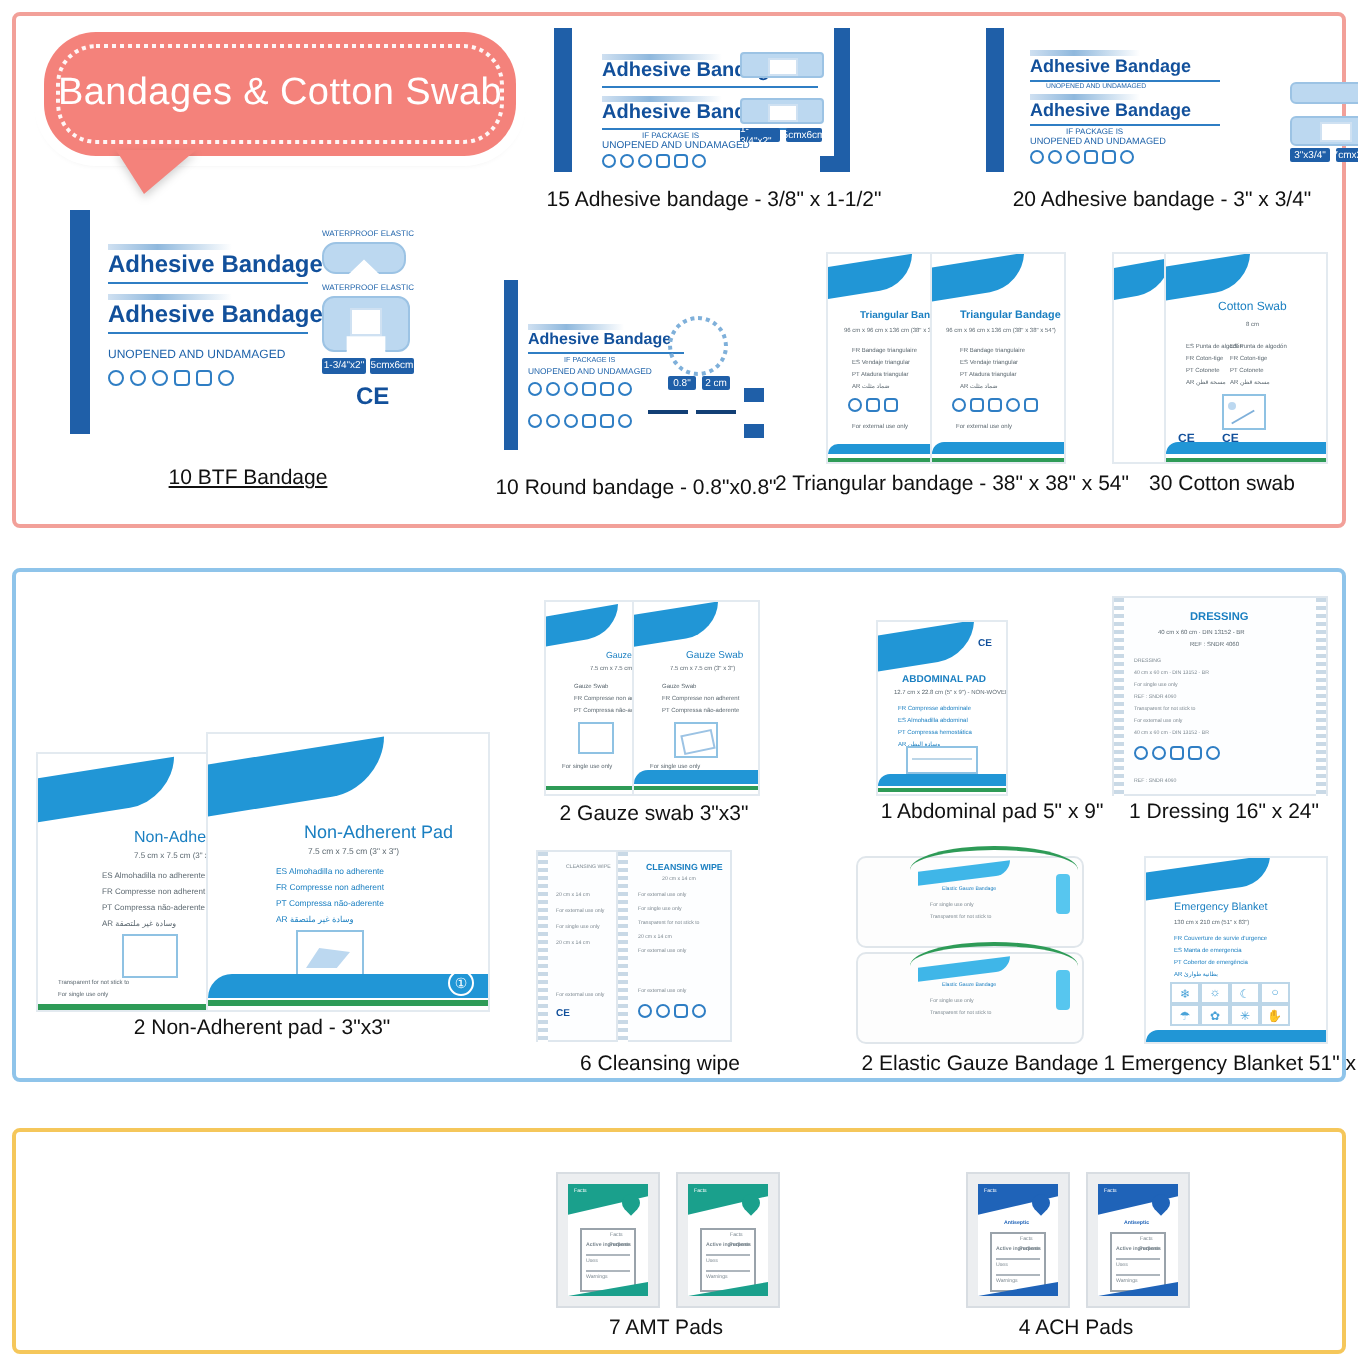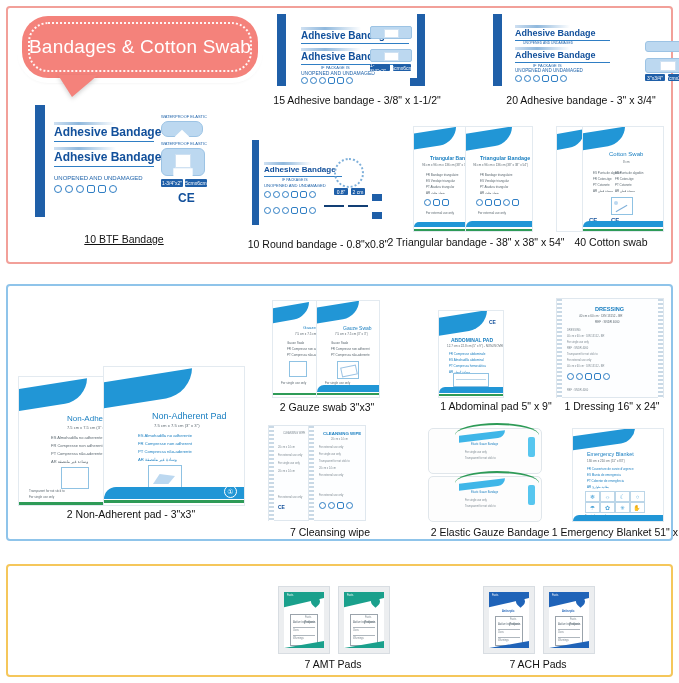--- a/index.html
+++ b/index.html
@@ -315,21 +315,21 @@
       <div class="tiny" style="left:32px;top:62px;">AR  مسحة قطن</div>
       <div class="sw-box" style="left:28px;top:70px;width:20px;height:16px;">
         <div style="position:absolute;left:3px;top:10px;width:13px;height:1px;background:#7fb0da;transform:rotate(-30deg);"></div>
         <div style="position:absolute;left:2px;top:3px;width:4px;height:4px;border-radius:50%;background:#bcd8f0;"></div>
       </div>
       <div class="ce" style="left:6px;top:90px;font-size:6px;">CE</div>
       <div class="ce" style="left:28px;top:90px;font-size:6px;">CE</div>
       <div class="sw-foot" style="left:0;bottom:4px;width:80px;height:6px;border-radius:50px 0 0 0;"></div>
       <div class="sw-gline" style="left:0;bottom:0;width:80px;height:2px;"></div>
     </div>
-    <div class="caption" style="top:110px;left:55px;">40 Cotton swab</div>
+    <div class="caption" style="top:110px;left:55px;">30 Cotton swab</div>
   </div>
 
   <div class="section" id="sec-swab"></div>
 
 
   <div class="prod" style="left:272px;top:300px;width:110px;height:112px;">
     <div class="sw-pkg" style="left:0;top:0;width:48px;height:96px;">
       <div class="sw-blue" style="left:-10px;top:5px;width:46px;height:15px;border-radius:0 0 34px 0;transform:skewY(-10deg);"></div>
       <div class="sw-arc" style="left:-6px;top:-22px;width:80px;height:46px;"></div>
       <div class="sw-title" style="left:30px;top:24px;font-size:4.4px;">Gauze Swab</div>
@@ -471,21 +471,21 @@
       <div class="tiny2" style="left:10px;top:41px;">20 cm x 14 cm</div>
       <div class="tiny2" style="left:10px;top:48px;">For external use only</div>
       <div class="tiny2" style="left:10px;top:68px;">For external use only</div>
       <div class="ico-row" style="left:10px;top:76px;">
         <span class="ico"></span>
         <span class="ico"></span>
         <span class="ico sq"></span>
         <span class="ico"></span>
       </div>
     </div>
-    <div class="caption" style="top:101px;left:62px;">7 Cleansing wipe</div>
+    <div class="caption" style="top:101px;left:62px;">6 Cleansing wipe</div>
   </div>
 
   <div class="prod" style="left:420px;top:428px;width:145px;height:108px;">
     <div class="pillow" style="left:8px;top:0;width:112px;height:44px;">
       <div class="sw-blue" style="left:30px;top:4px;width:46px;height:7px;border-radius:0 0 24px 0;transform:skewY(-7deg);background:#3fb6e8;"></div>
       <div class="sw-green" style="left:26px;top:-6px;width:84px;height:22px;border-top-color:#2e9b57;"></div>
       <div class="tiny2" style="left:42px;top:14px;color:#1a7fc1;">Elastic Gauze Bandage</div>
       <div class="tiny2" style="left:36px;top:22px;">For single use only</div>
       <div class="tiny2" style="left:36px;top:28px;">Transparent for not stick to</div>
       <div style="position:absolute;right:6px;top:8px;width:7px;height:20px;background:#57c6ef;border-radius:2px;"></div>
@@ -607,16 +607,16 @@
           <div class="tiny2" style="right:2px;top:6px;font-weight:bold;">Purpose</div>
           <div class="fl" style="top:12px;"></div>
           <div class="tiny2" style="left:2px;top:14px;">Uses</div>
           <div class="fl" style="top:20px;"></div>
           <div class="tiny2" style="left:2px;top:22px;">Warnings</div>
         </div>
         <div style="position:absolute;left:0;right:0;bottom:0;height:10px;background:#1f63b8;
              clip-path:polygon(0 100%,100% 30%,100% 100%);"></div>
       </div>
     </div>
-    <div class="caption" style="top:72px;left:55px;">7 ACH Pads</div>
+    <div class="caption" style="top:72px;left:55px;">4 ACH Pads</div>
   </div>
 
 </div>
 
 </body></html>

